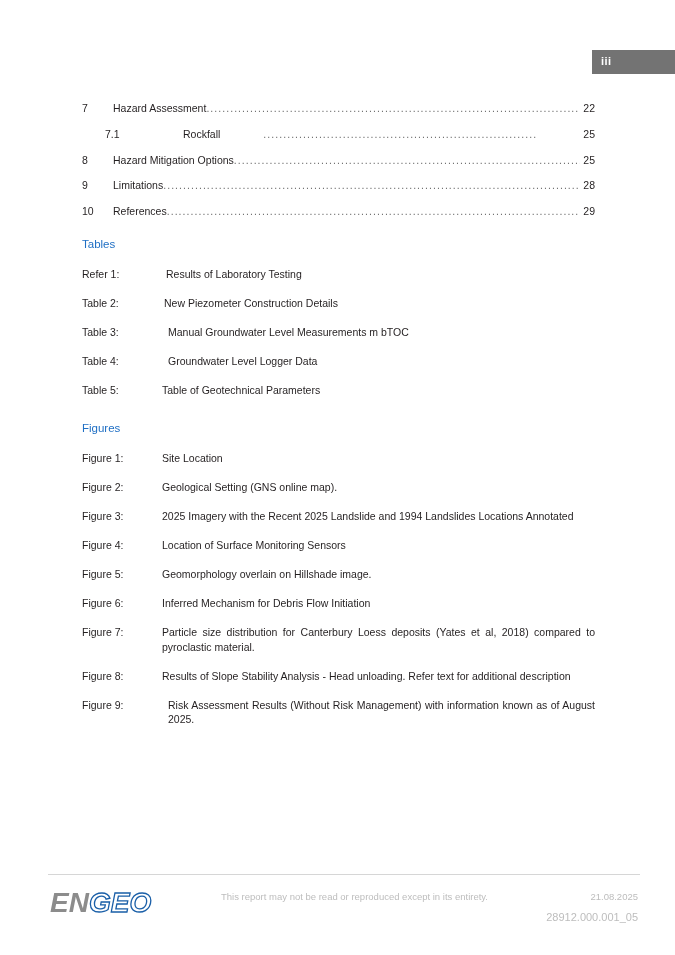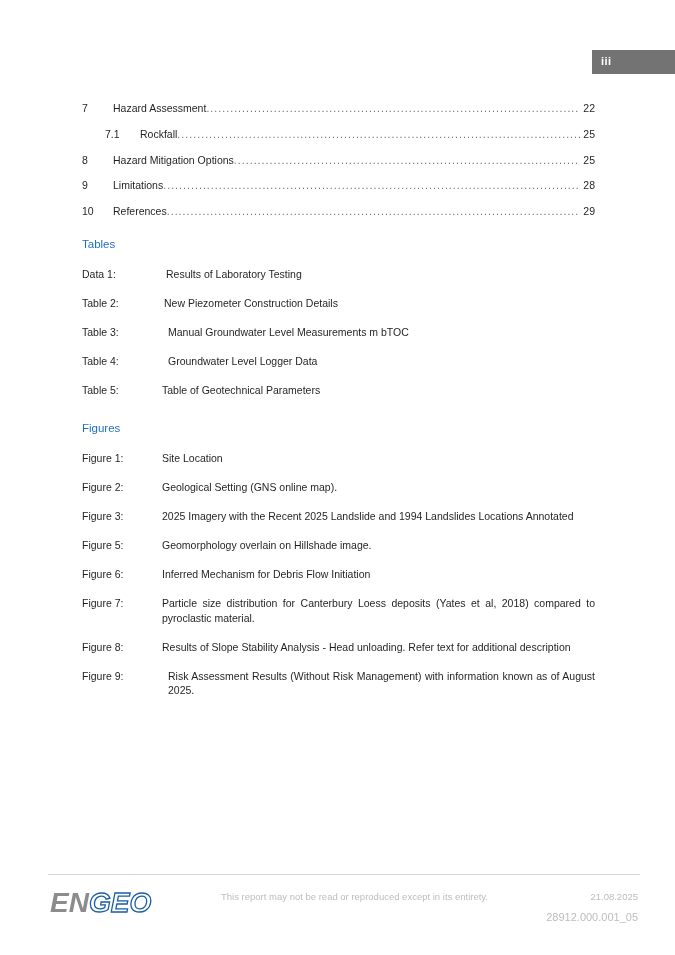--- a/index.html
+++ b/index.html
@@ -66,21 +66,21 @@
   
   .toc-list { margin: 0; padding: 0; }
   .toc-row {
     display: flex;
     align-items: baseline;
     font-size: 10.5px;
     color: #231f20;
     margin-bottom: 12.5px;
     line-height: 13px;
   }
-  .toc-row.level2 { padding-left: 23px; margin-bottom: 13px; }
+  .toc-row.level2 { padding-left: 23px; margin-bottom: 13px; gap: 43px; }
   .toc-num {
     flex: 0 0 auto;
     width: 31px;
     white-space: nowrap;
   }
   .toc-row.level2 .toc-num { width: 35px; }
   .toc-title {
     flex: 0 0 auto;
     white-space: nowrap;
   }
@@ -238,21 +238,21 @@
         <span class="toc-leader"></span>
         <span class="toc-page">29</span>
       </div>
 
     </div>
 
     <div class="section-heading" id="tables-heading">Tables</div>
 
     <div class="caption-list">
       <div class="caption-row indent-1">
-        <span class="caption-label">Data 1:</span>
+        <span class="caption-label">Refer 1:</span>
         <span class="caption-text">Results of Laboratory Testing</span>
       </div>
       <div class="caption-row indent-2">
         <span class="caption-label">Table 2:</span>
         <span class="caption-text">New Piezometer Construction Details</span>
       </div>
       <div class="caption-row indent-3">
         <span class="caption-label">Table 3:</span>
         <span class="caption-text">Manual Groundwater Level Measurements m bTOC</span>
       </div>
@@ -273,20 +273,24 @@
         <span class="caption-label">Figure 1:</span>
         <span class="caption-text">Site Location</span>
       </div>
       <div class="caption-row">
         <span class="caption-label">Figure 2:</span>
         <span class="caption-text">Geological Setting (GNS online map).</span>
       </div>
       <div class="caption-row">
         <span class="caption-label">Figure 3:</span>
         <span class="caption-text justify">2025 Imagery with the Recent 2025 Landslide and 1994 Landslides Locations Annotated</span>
+      </div>
+      <div class="caption-row">
+        <span class="caption-label">Figure 4:</span>
+        <span class="caption-text">Location of Surface Monitoring Sensors</span>
       </div>
       <div class="caption-row">
         <span class="caption-label">Figure 5:</span>
         <span class="caption-text">Geomorphology overlain on Hillshade image.</span>
       </div>
       <div class="caption-row">
         <span class="caption-label">Figure 6:</span>
         <span class="caption-text">Inferred Mechanism for Debris Flow Initiation</span>
       </div>
       <div class="caption-row">

